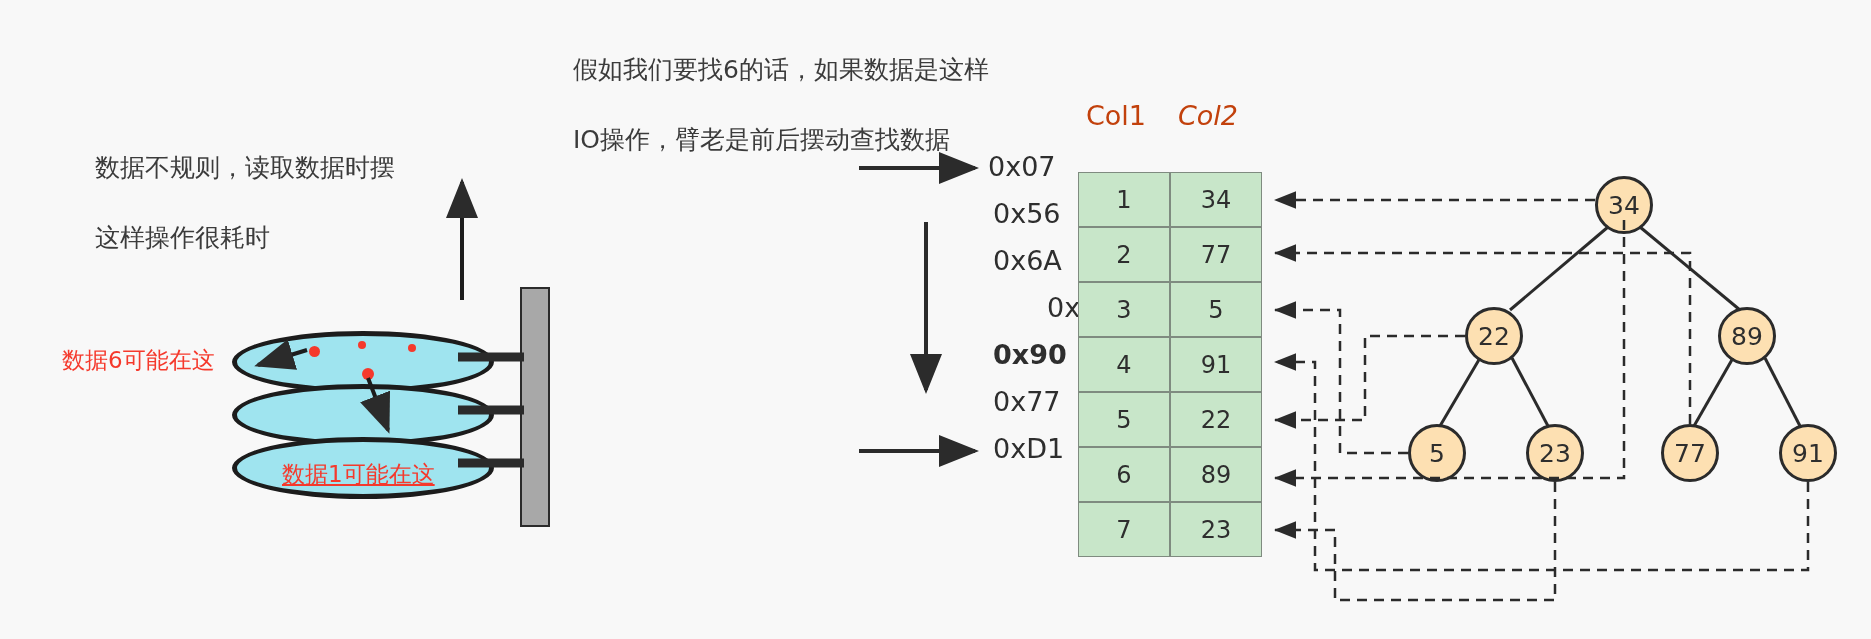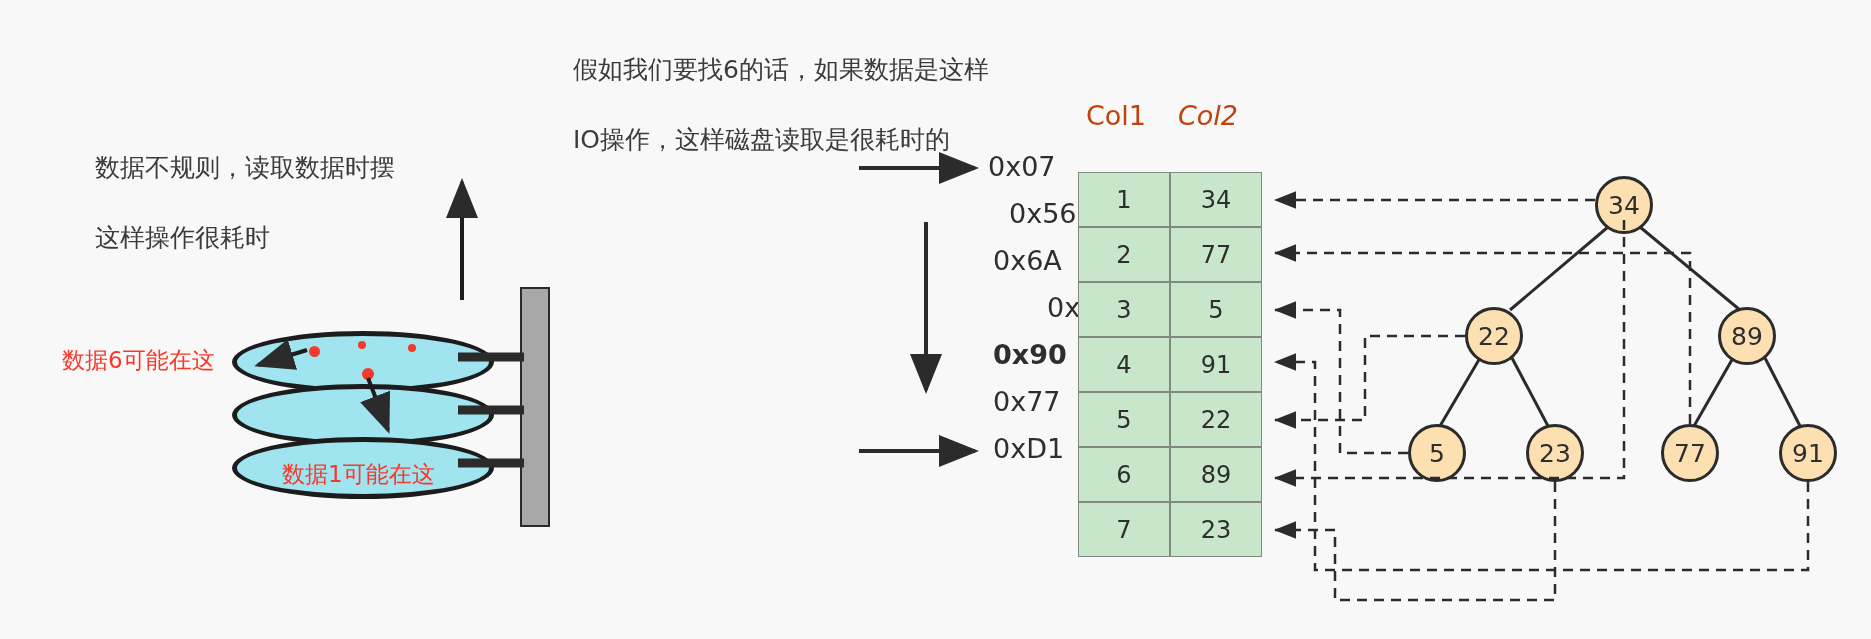--- a/index.html
+++ b/index.html
@@ -55,41 +55,41 @@
     box-sizing:border-box;
   }
   .dot{position:absolute;border-radius:50%;background:#f5392c;}
 </style>
 </head>
 <body>
 
 <div class="canvas">
 
   <div class="txt note" style="left:573px;top:52px;">假如我们要找6的话，如果数据是这样</div>
-  <div class="txt note" style="left:573px;top:122px;">IO操作，这样磁盘读取是很耗时的</div>
+  <div class="txt note" style="left:573px;top:122px;">IO操作，臂老是前后摆动查找数据</div>
 
   <div class="txt note" style="left:95px;top:150px;">数据不规则，读取数据时摆</div>
   <div class="txt note" style="left:95px;top:220px;">这样操作很耗时</div>
 
   <div class="platter" style="left:232px;top:331px;width:262px;height:62px;"></div>
   <div class="platter" style="left:232px;top:384px;width:262px;height:62px;"></div>
   <div class="platter" style="left:232px;top:437px;width:262px;height:62px;"></div>
 
   <div class="spindle" style="left:520px;top:287px;width:30px;height:240px;"></div>
 
   <div class="dot" style="left:309px;top:346px;width:11px;height:11px;"></div>
   <div class="dot" style="left:358px;top:341px;width:8px;height:8px;"></div>
   <div class="dot" style="left:408px;top:344px;width:8px;height:8px;"></div>
   <div class="dot" style="left:362px;top:368px;width:12px;height:12px;"></div>
 
   <div class="txt red" style="left:62px;top:346px;font-size:23px;">数据6可能在这</div>
-  <div class="txt red" style="left:282px;top:460px;font-size:23px;">数据1可能在这</div>
+  <div class="txt red" style="left:282px;top:460px;font-size:23px;text-decoration:underline;">数据1可能在这</div>
 
   <div class="addr" style="left:988px;top:151px;">0x07</div>
-  <div class="addr" style="left:993px;top:198px;margin-left:16px;">0x56</div>
+  <div class="addr" style="left:993px;top:198px;">0x56</div>
   <div class="addr" style="left:993px;top:245px;">0x6A</div>
   <div class="addr" style="left:1047px;top:292px;">0xF3</div>
   <div class="addr" style="left:993px;top:339px;font-weight:bold;">0x90</div>
   <div class="addr" style="left:993px;top:386px;">0x77</div>
   <div class="addr" style="left:993px;top:433px;">0xD1</div>
 
   <div class="colhdr" style="left:1086px;top:100px;">Col1</div>
   <div class="colhdr" style="left:1178px;top:100px;font-style:italic;">Col2</div>
 
   <div class="cell" style="left:1078px;top:172px;width:92px;height:55px;">1</div>

